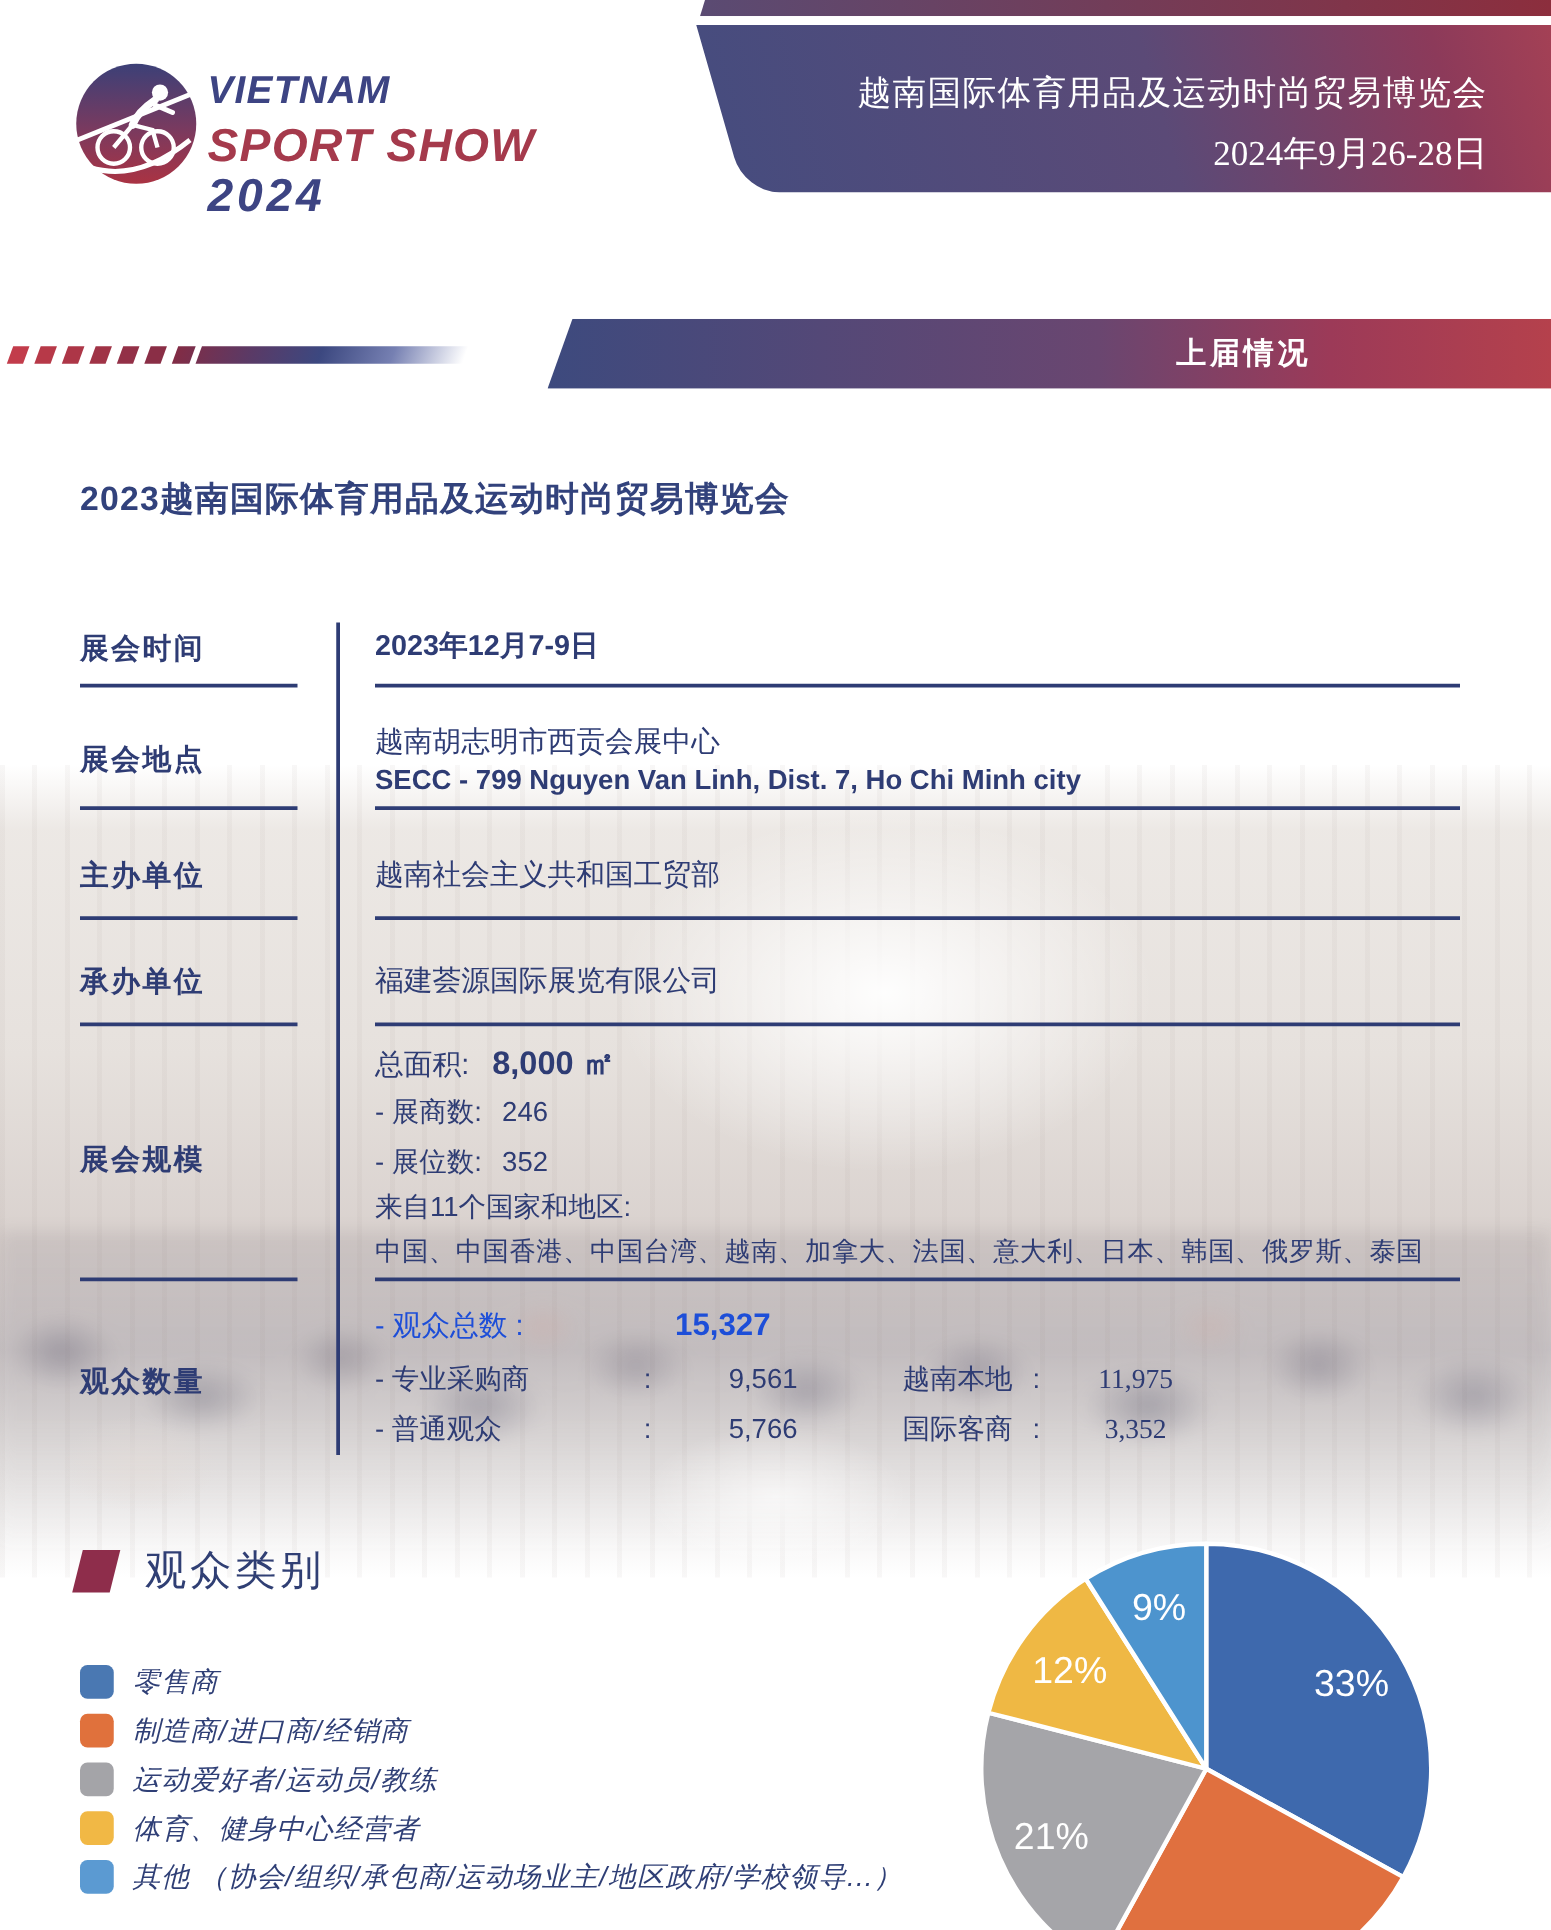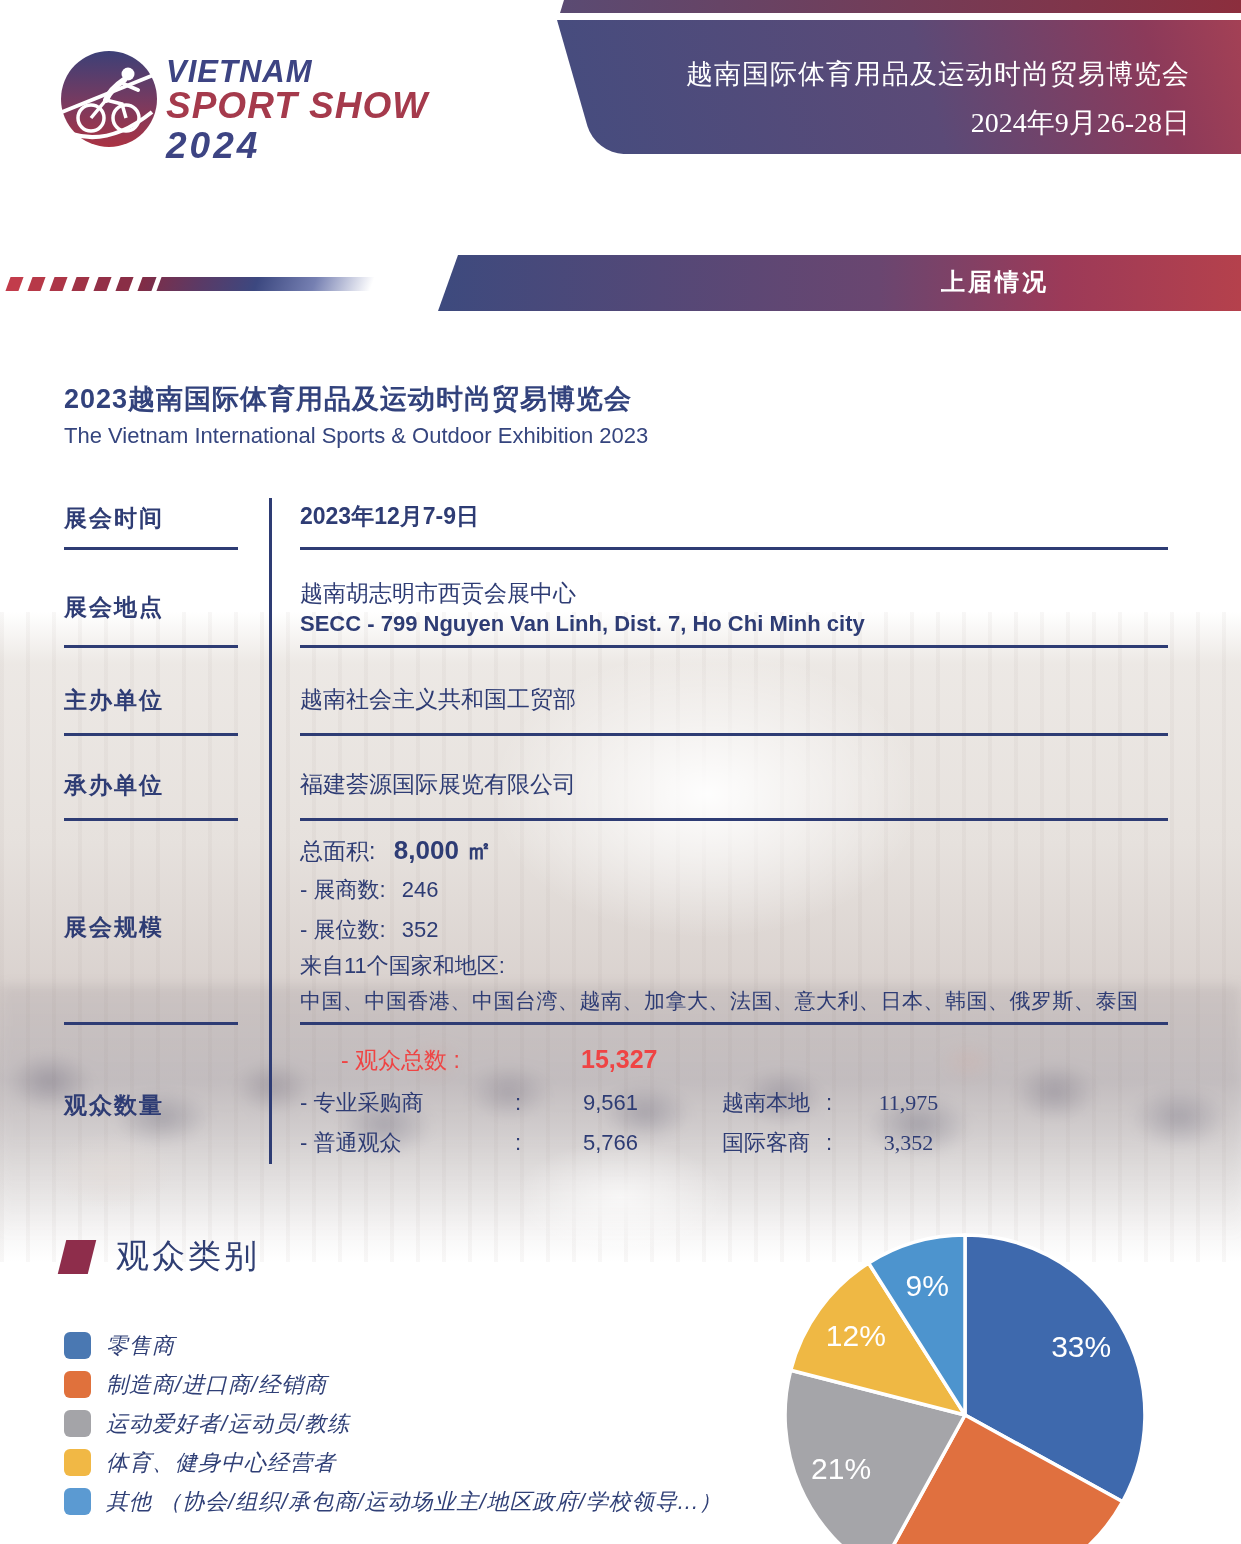--- a/index.html
+++ b/index.html
@@ -30,21 +30,21 @@
       radial-gradient(60px 42px at 85% 42%, rgba(70,64,86,.5), rgba(255,255,255,0) 70%),
       radial-gradient(70px 45px at 95% 52%, rgba(62,58,82,.5), rgba(255,255,255,0) 70%),
       radial-gradient(40px 30px at 35% 30%, rgba(205,150,140,.4), rgba(255,255,255,0) 70%),
       radial-gradient(40px 30px at 78% 30%, rgba(208,155,142,.35), rgba(255,255,255,0) 70%),
       linear-gradient(180deg, rgba(112,102,112,.25) 0%, rgba(170,160,158,.3) 60%, rgba(255,255,255,0) 100%);}
 
   
   .logo-emblem{left:60px;top:50px;width:98px;height:98px;}
   .logo-text{left:166px;top:56px;line-height:1;font-style:italic;font-weight:bold;letter-spacing:1px;}
   .logo-line1{font-size:31px;color:#3d4483;}
-  .logo-line2{font-size:37px;color:#a53a4c;margin-top:0;}
+  .logo-line2{font-size:37px;color:#a53a4c;margin-top:11px;}
   .logo-line3{font-size:37px;color:#3d4483;margin-top:3px;letter-spacing:3px;}
 
   .top-strip{left:555px;top:0;width:686px;height:13px;
     background:linear-gradient(90deg,#5a4b73,#8c2e3d);
     clip-path:polygon(9px 0,100% 0,100% 100%,5px 100%);}
   .top-banner{left:552px;top:20px;width:689px;height:134px;overflow:hidden;}
   .top-banner-shape{position:absolute;left:5px;top:0;width:780px;height:134px;
     background:linear-gradient(90deg,#474c7e 0%,#5b4a77 45%,#8c3a5a 75%,#bb4750 100%);
     transform:skewX(16deg);transform-origin:0 0;border-bottom-left-radius:28px;}
   .top-banner-text{left:560px;top:56px;width:630px;text-align:right;color:#fff;}
@@ -72,21 +72,21 @@
   .row-label{left:64px;width:180px;font-size:23px;font-weight:bold;color:#2e3c74;letter-spacing:2px;}
   .lbl-underline{left:64px;width:174px;height:3px;background:#2e3c74;}
   .val-underline{left:300px;width:868px;height:3px;background:#2e3c74;}
   .val{left:300px;font-size:23px;color:#2e3c74;}
   .semibold{font-weight:600;}
   .big-num{font-size:26px;font-weight:bold;}
   .countries{width:870px;font-size:21px;letter-spacing:.5px;}
   .vrow{left:300px;display:flex;align-items:baseline;font-size:22px;color:#2e3c74;}
   .vrow .c1l{width:215px;} .vrow .c1c{width:28px;} .vrow .c1v{width:95px;text-align:right;}
   .vrow .gap{width:68px;} .vrow .c2l{width:120px;text-align:center;} .vrow .c2c{width:30px;} .vrow .c2v{width:105px;text-align:center;font-family:Liberation Serif, serif;}
-  .total-row{left:300px;display:flex;align-items:baseline;font-size:23px;color:#ef4444;margin-left:41px;}
+  .total-row{left:300px;display:flex;align-items:baseline;font-size:23px;color:#1d4ed8;}
   .total-row .tl{width:240px;}
   .total-row .tv{font-size:25px;font-weight:bold;}
 
   
   .aud-marker{left:62px;top:1240px;width:30px;height:34px;background:#8e2d4b;transform:skewX(-14deg);}
   .aud-title{left:116px;top:1234px;font-size:33px;font-weight:400;color:#303f74;letter-spacing:3px;}
   .legend{left:64px;top:1332px;}
   .legend-item{display:flex;align-items:center;margin-bottom:12px;height:27px;}
   .legend-swatch{width:27px;height:27px;border-radius:6px;margin-right:15px;flex:0 0 auto;}
   .legend-label{font-size:22px;color:#2f3f76;letter-spacing:1px;white-space:nowrap;font-style:italic;}
@@ -142,21 +142,20 @@
     <div class="deco-bar" style="left:66px;background:#a03346;"></div>
     <div class="deco-bar" style="left:88px;background:#933047;"></div>
     <div class="deco-bar" style="left:110px;background:#8a2e46;"></div>
     <div class="deco-long"></div>
     <div class="deco-slit"></div>
   </div>
   <div class="abs section-banner"></div>
   <div class="abs section-banner-label">上届情况</div>
 
   <div class="abs intro-title-cn">2023越南国际体育用品及运动时尚贸易博览会</div>
-  <div class="abs intro-title-en">The Vietnam International Sports &amp; Outdoor Exhibition 2023</div>
 
   <div class="abs v-divider"></div>
 
   <div class="abs row-label" style="top:503px;">展会时间</div>
   <div class="abs val semibold" style="top:501px;">2023年12月7-9日</div>
   <div class="abs lbl-underline" style="top:547px;"></div>
   <div class="abs val-underline" style="top:547px;"></div>
 
   <div class="abs row-label" style="top:592px;">展会地点</div>
   <div class="abs val" style="top:578px;">越南胡志明市西贡会展中心</div>

